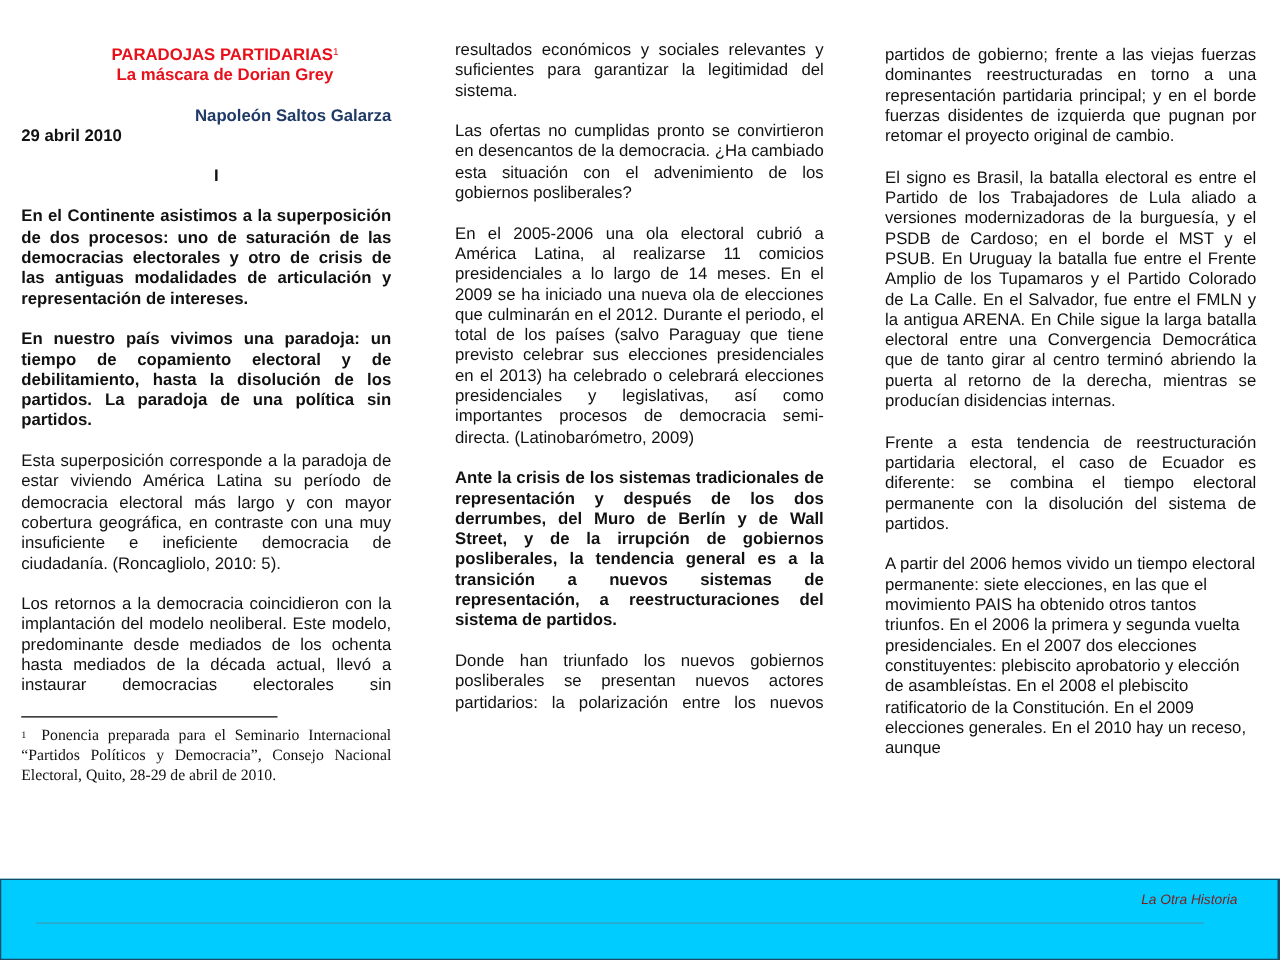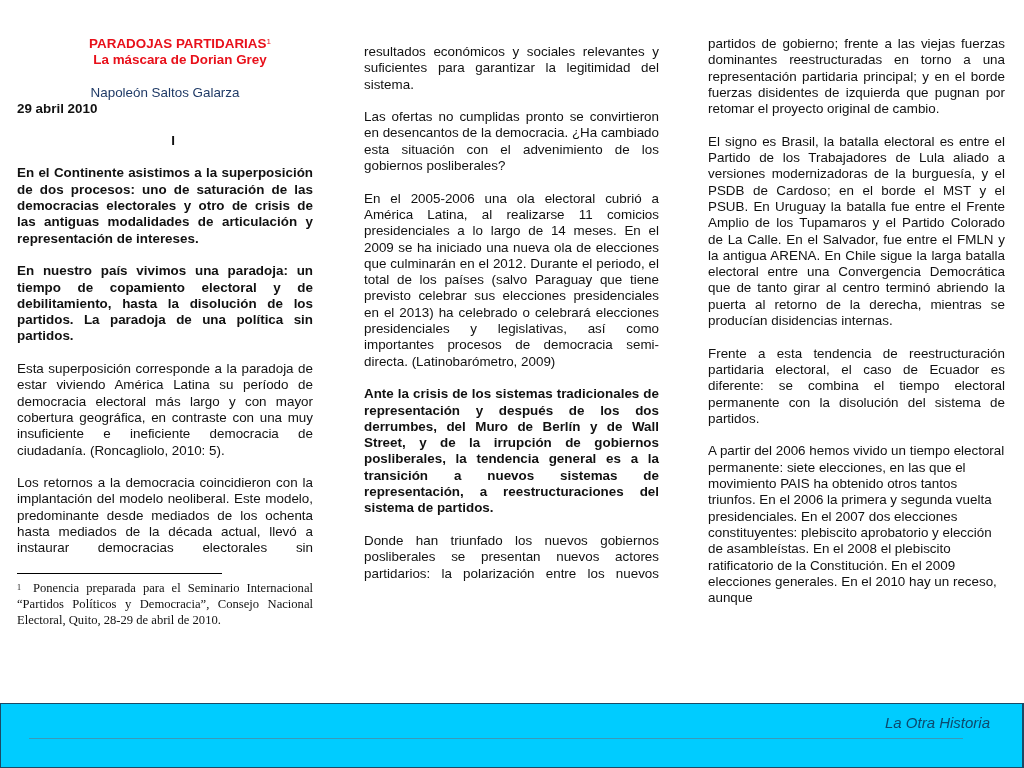--- a/index.html
+++ b/index.html
@@ -9,46 +9,46 @@
     font-family: "Liberation Sans", sans-serif;
     color: #111111;
   }
   .col {
     position: absolute; top: 36px;
     font-size: 13.4px; line-height: 16.3px;
     text-align: justify;
   }
   .col p { margin: 0 0 16.3px 0; }
   .col-1 { left: 17px; width: 296px; }
-  .col-2 { left: 364px; width: 295px; top: 44px; }
+  .col-2 { left: 364px; width: 295px; top: 32px; }
   .col-3 { left: 708px; width: 297px; top: 36px; }
   .title-block { text-align: center; color: #e8101a; font-weight: bold; font-size: 13.4px; line-height: 16.3px; padding-left: 30px; }
   .title-block sup { font-size: 8px; font-weight: normal; vertical-align: top; position: relative; top: -2px; }
-  .author { text-align: center; color: #1f3a66; font-weight: normal; margin-top: 16px; }
+  .author { text-align: right; color: #1f3a66; font-weight: bold; margin-top: 16px; }
   .date { font-weight: bold; }
   .section { text-align: center; font-weight: bold; margin: 16px 0 16px 0; padding-left: 16px; }
   .bold { font-weight: bold; }
   .last-line-justify { text-align-last: justify; }
   .footnote-rule { width: 205px; height: 1px; background: #000; margin: 16px 0 6px 0; }
   .footnote {
     font-family: "Liberation Serif", serif; font-size: 12.6px; line-height: 16px; text-align: justify;
   }
   .footnote sup { font-size: 8px; vertical-align: top; margin-right: 12px; }
   .ragged { text-align: left; }
   .footer {
     position: absolute; left: 0; top: 703px; width: 1021px; height: 63px;
     background: #00ccff; border: 1px solid #1a4a66; border-right: 2px solid #1a4a66;
   }
   .footer-line {
     position: absolute; left: 28px; top: 34px; width: 934px; height: 1px;
     background: #3a9ab8;
   }
   .footer-title {
     position: absolute; right: 32px; top: 10px;
-    font-style: italic; font-size: 15px; color: #0c4a6e; margin-left: 16px;
+    font-style: italic; font-size: 11px; color: #7f1d1d; margin-left: 16px;
   }
 </style>
 </head>
 <body>
 
 <div class="col col-1">
   <div class="title-block">
     <div><span>PARADOJAS PARTIDARIAS</span><sup>1</sup></div>
     <div>La máscara de Dorian Grey</div>
   </div>

